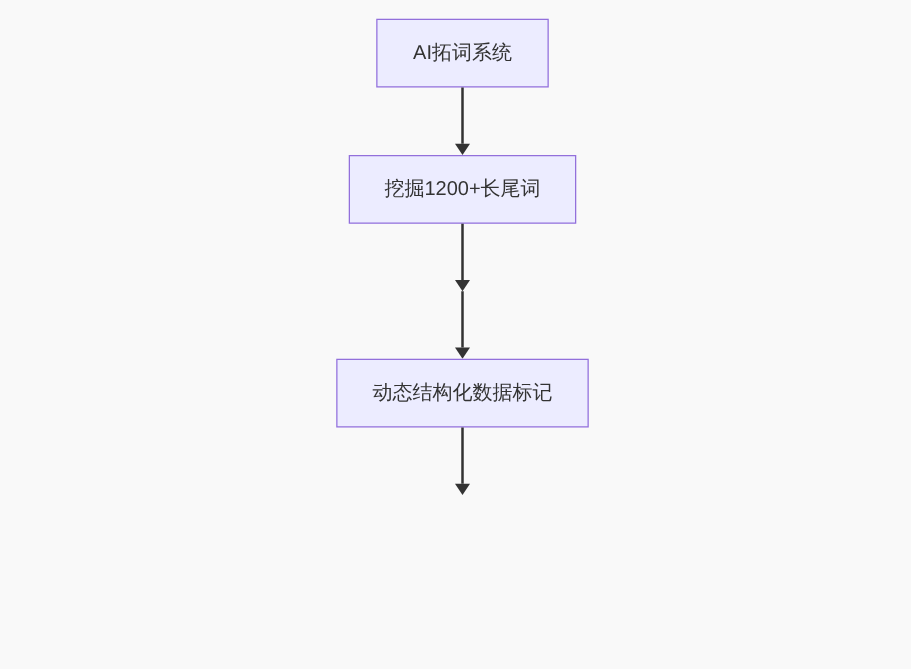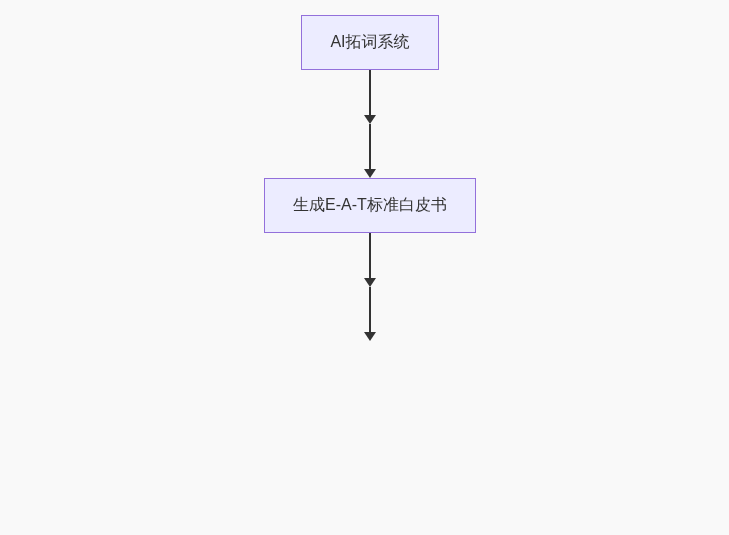--- a/index.html
+++ b/index.html
@@ -76,36 +76,39 @@
 
     <div class="node">
       <span class="node-label">AI拓词系统</span>
     </div>
 
     <div class="edge">
       <div class="edge-line"></div>
       <div class="edge-arrowhead"></div>
     </div>
 
-
-    <div class="edge">
-      <div class="edge-line"></div>
-      <div class="edge-arrowhead"></div>
-    </div>
-
     <div class="node">
-      <span class="node-label">生成E-A-T标准白皮书</span>
+      <span class="node-label">挖掘1200+长尾词</span>
     </div>
 
     <div class="edge">
       <div class="edge-line"></div>
       <div class="edge-arrowhead"></div>
     </div>
 
 
     <div class="edge">
       <div class="edge-line"></div>
       <div class="edge-arrowhead"></div>
     </div>
 
+    <div class="node">
+      <span class="node-label">动态结构化数据标记</span>
+    </div>
+
+    <div class="edge">
+      <div class="edge-line"></div>
+      <div class="edge-arrowhead"></div>
+    </div>
+
 
   </div>
 </div>
 
 </body></html>

